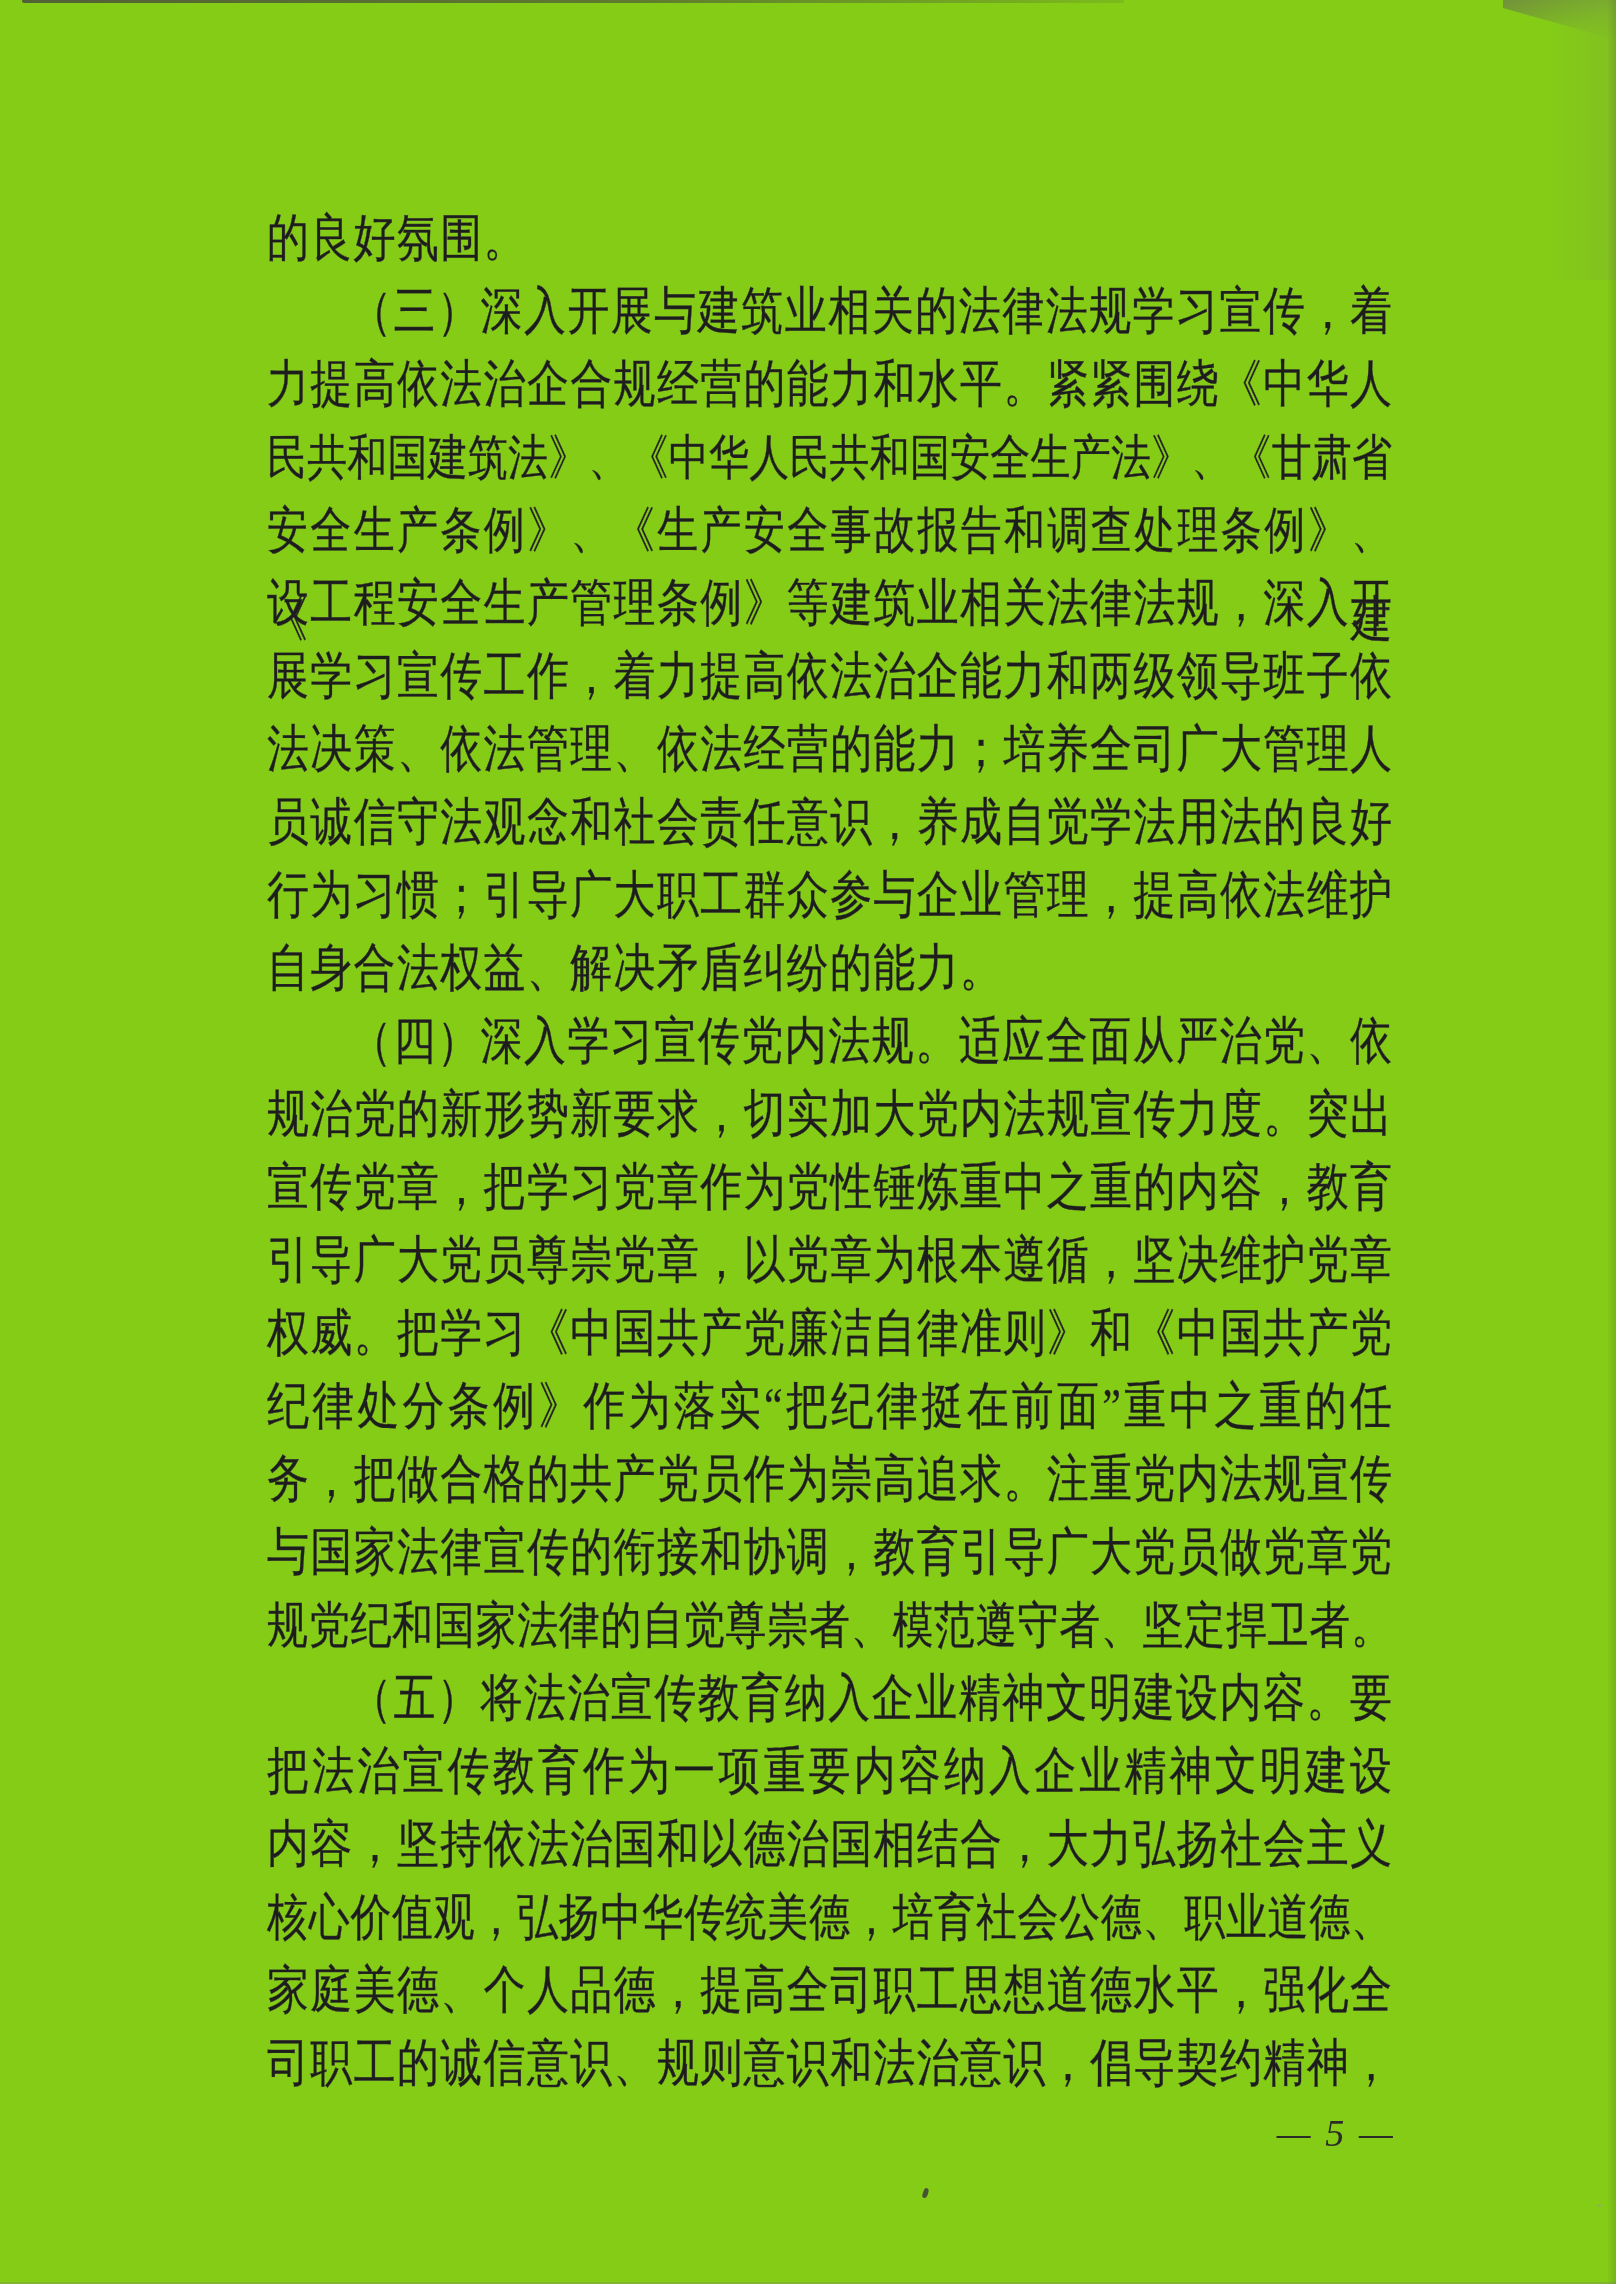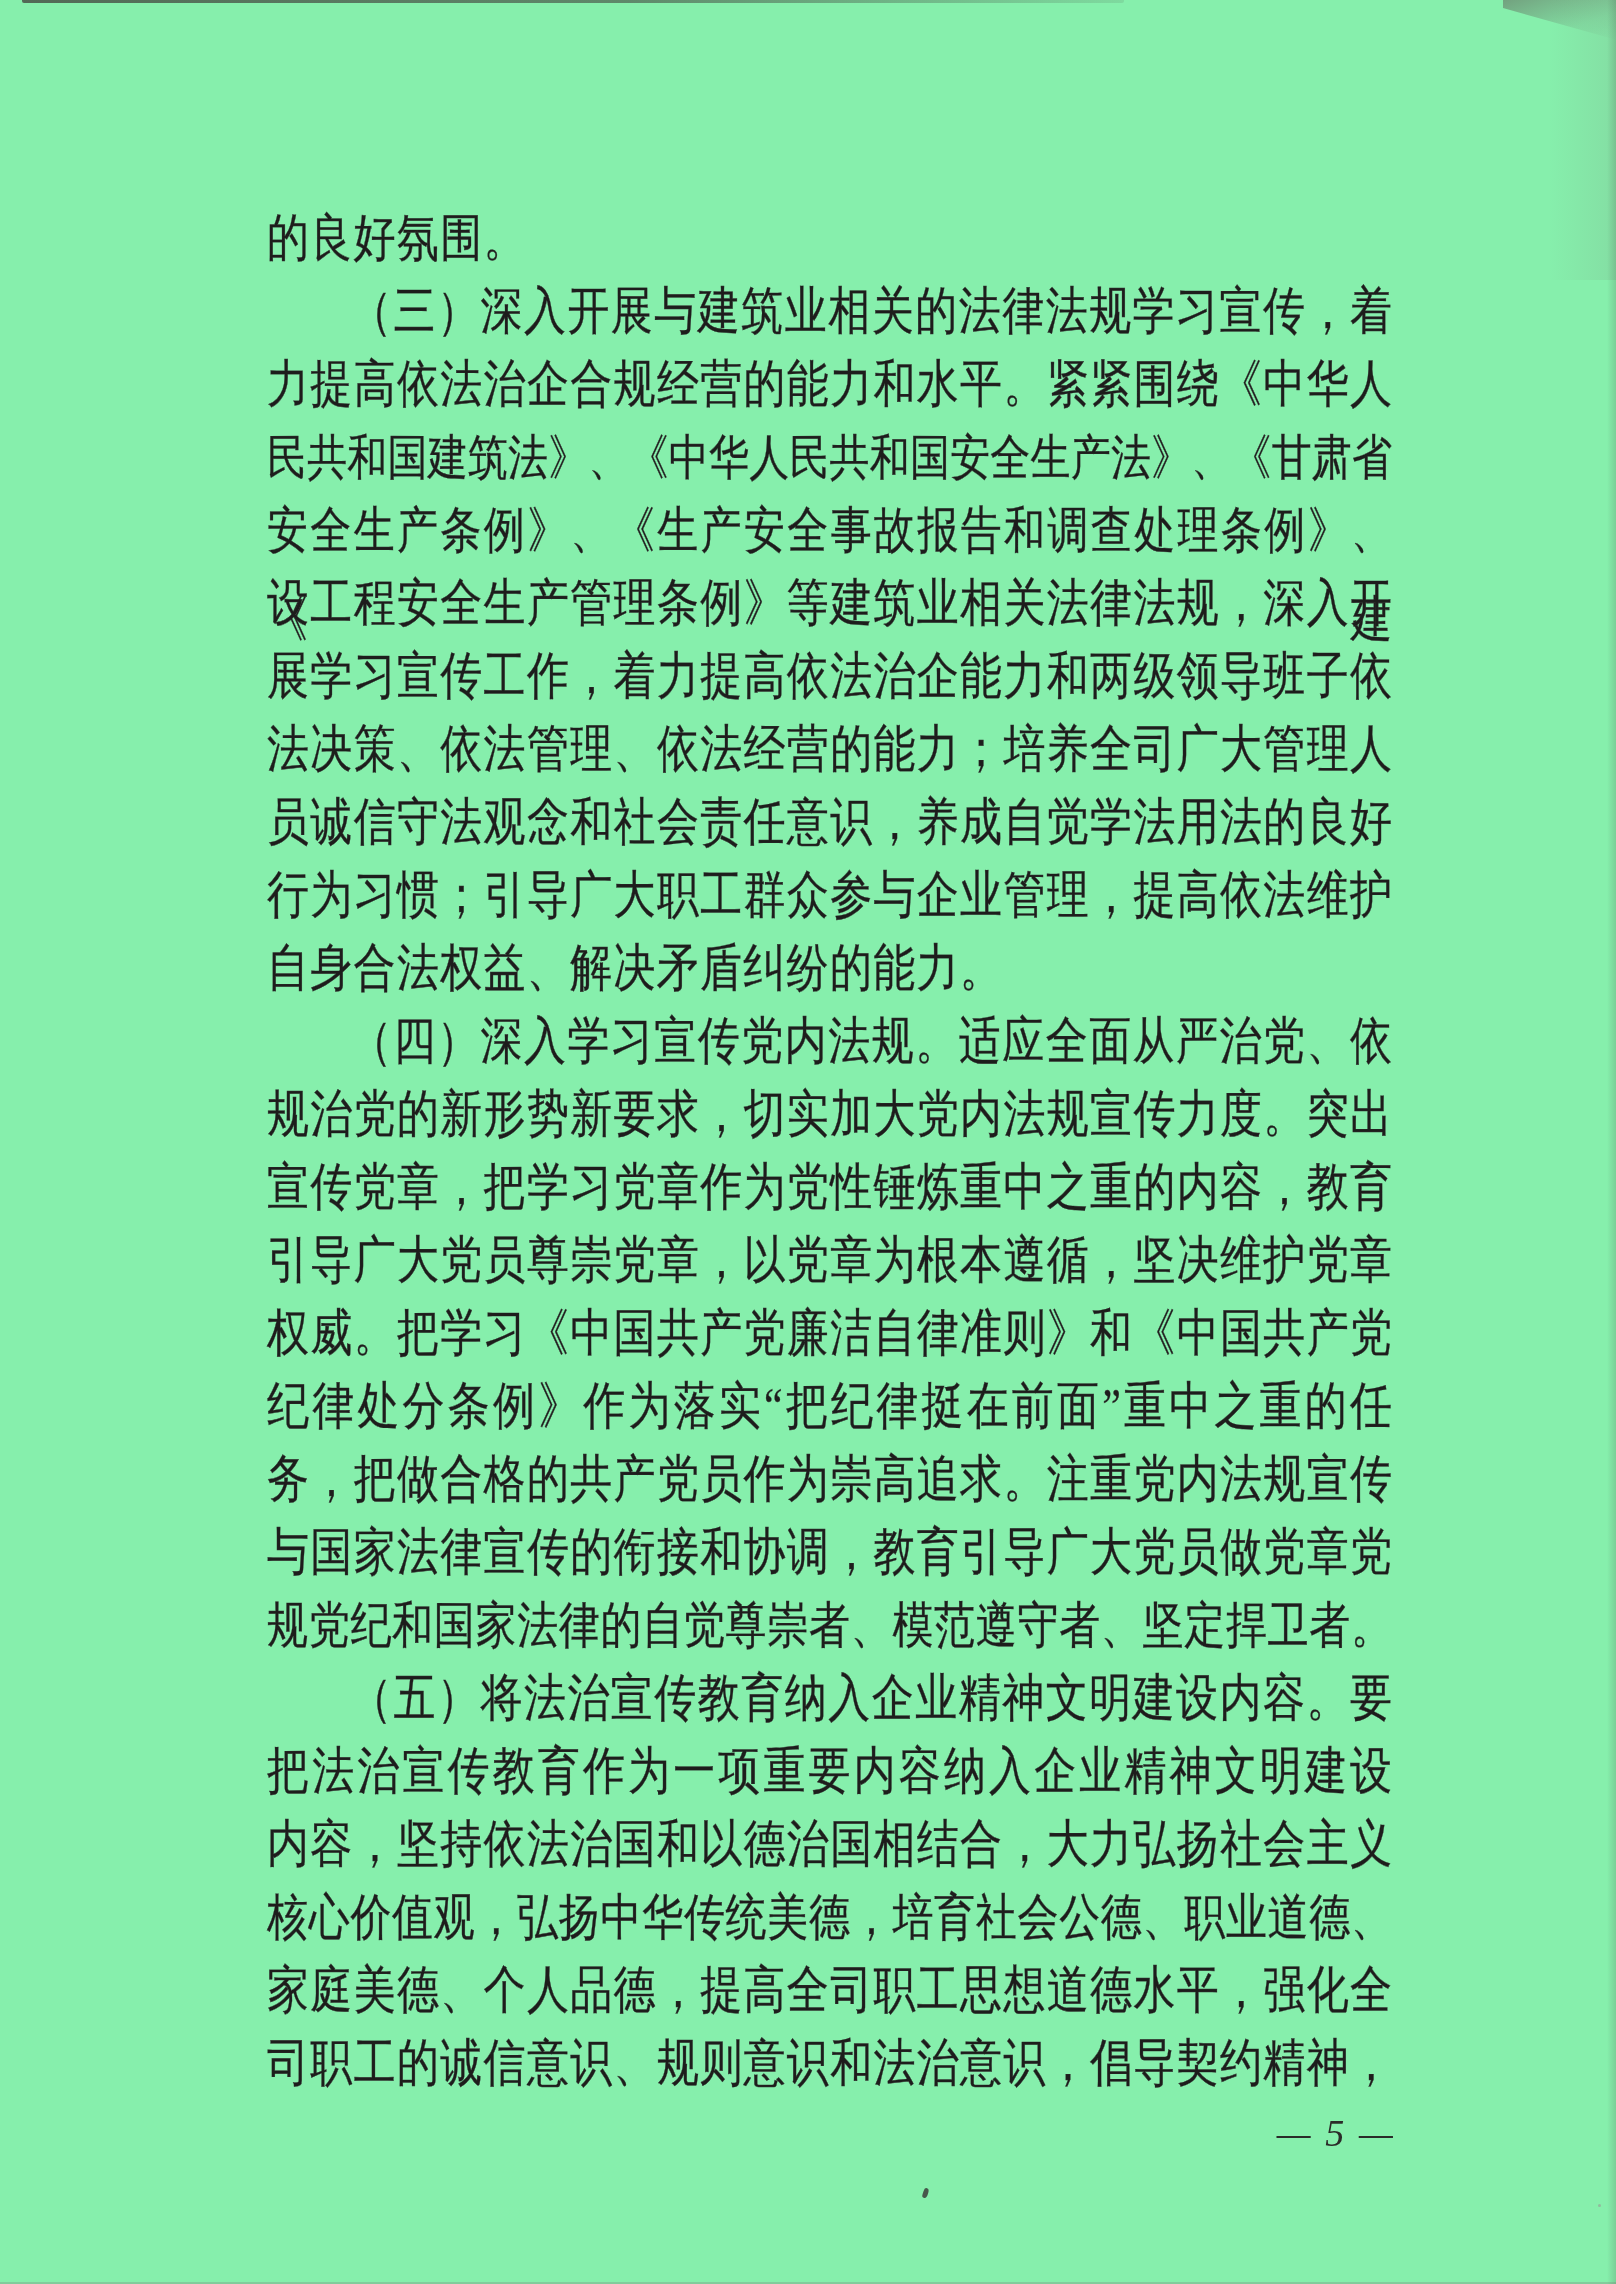--- a/index.html
+++ b/index.html
@@ -4,21 +4,21 @@
 <style>
   html,body{margin:0;padding:0;}
   body{
     width:1617px;height:2284px;
     background:#e9e9e6;
     font-family:"Liberation Serif","DejaVu Serif",serif;
   }
   .page{
     position:absolute;left:0;top:0;
     width:1617px;height:2284px;
-    background:#86efac;
+    background:#84cc16;
     overflow:hidden;
   }
   
   .textblock{
     position:absolute;left:267px;top:202px;width:1125px;
   }
   .line{
     height:73px;line-height:73px;
     font-size:42px;color:#1d1d1c;
     text-align:justify;text-align-last:justify;

